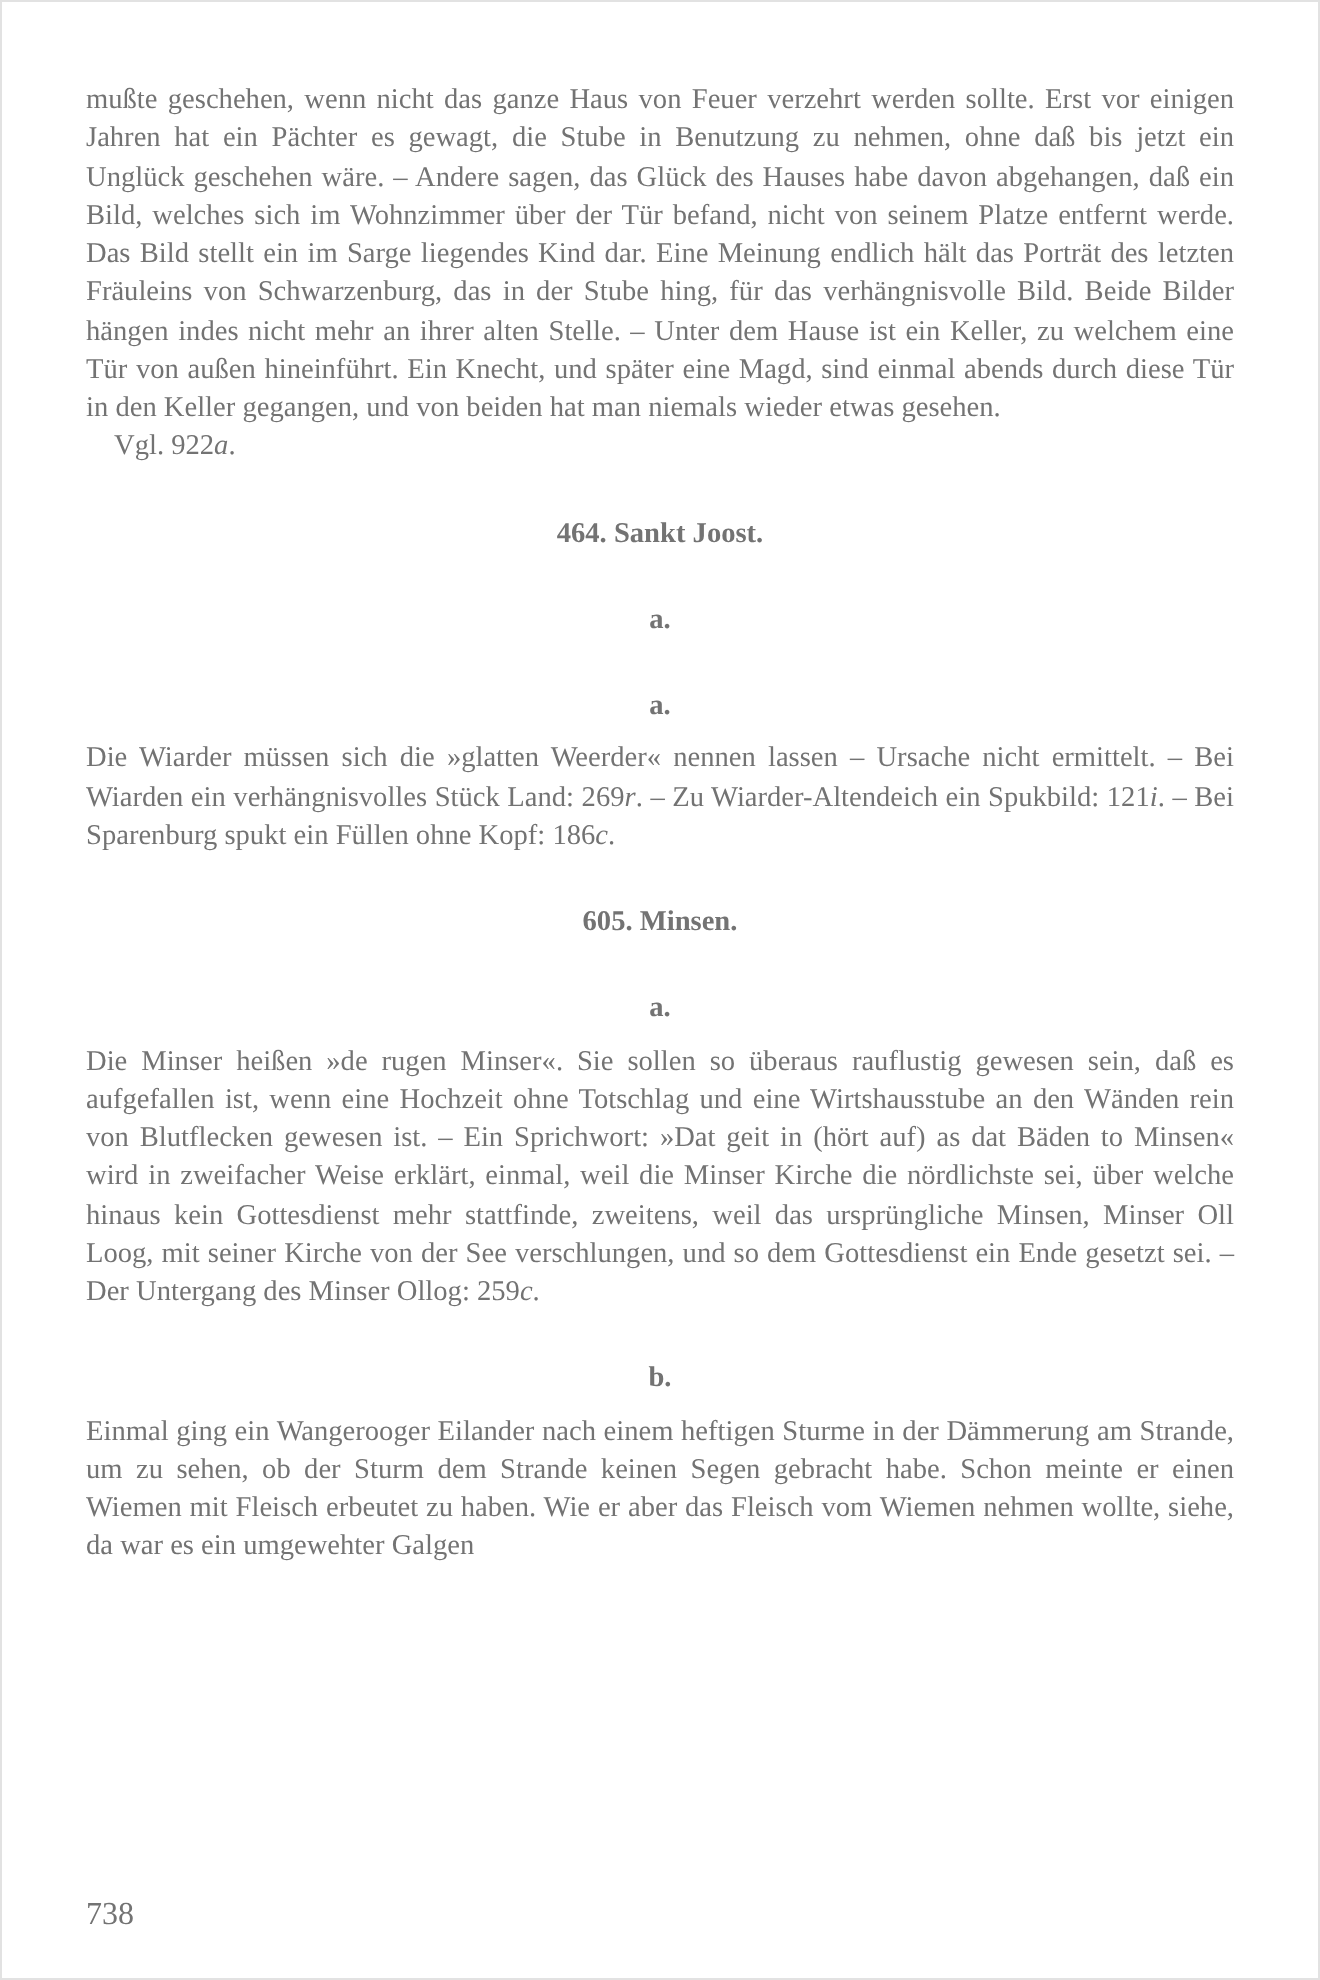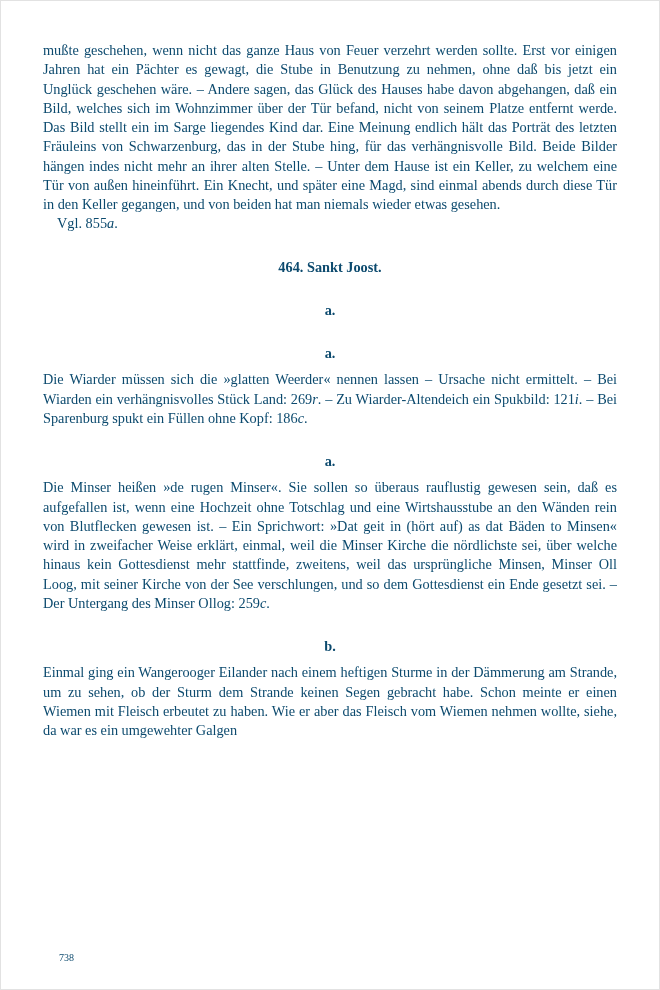--- a/index.html
+++ b/index.html
@@ -11,21 +11,21 @@
     position: relative;
     width: 660px;
     height: 990px;
     box-sizing: border-box;
     background: #ffffff;
     border: 1px solid #e2e2e2;
     padding: 40px 42px 24px 42px;
     font-family: "Liberation Serif", "DejaVu Serif", serif;
     font-size: 14.3px;
     line-height: 19.25px;
-    color: #0c4a6e;
+    color: #737373;
     overflow: hidden;
   }
   .para {
     margin: 0;
     text-align: justify;
     text-justify: inter-word;
   }
   .vgl {
     margin: 0;
     text-indent: 14px;
@@ -38,41 +38,42 @@
     line-height: 19.25px;
   }
   .sub-label {
     margin: 24px 0 7px 0;
     text-align: center;
     font-weight: bold;
     line-height: 19.25px;
   }
   .page-number {
     position: absolute;
-    left: 58px;
+    left: 42px;
     bottom: 22px;
-    font-size: 10px;
+    font-size: 16px;
   }
   i { font-style: italic; }
 </style>
 </head>
 <body>
 
 <div class="page">
 
   <p class="para"><span>mußte geschehen, wenn nicht das ganze Haus von Feuer verzehrt werden sollte. Erst vor einigen Jahren hat ein Pächter es gewagt, die Stube in Benutzung zu nehmen, ohne daß bis jetzt ein Unglück geschehen wäre. – Andere sagen, das Glück des Hauses habe davon abgehangen, daß ein Bild, welches sich im Wohnzimmer über der Tür befand, nicht von seinem Platze entfernt werde. Das Bild stellt ein im Sarge liegendes Kind dar. Eine Meinung endlich hält das Porträt des letzten Fräuleins von Schwarzenburg, das in der Stube hing, für das verhängnisvolle Bild. Beide Bilder hängen indes nicht mehr an ihrer alten Stelle. – Unter dem Hause ist ein Keller, zu welchem eine Tür von außen hineinführt. Ein Knecht, und später eine Magd, sind einmal abends durch diese Tür in den Keller gegangen, und von beiden hat man niemals wieder etwas gesehen.</span></p>
 
-  <p class="vgl"><span>Vgl. 855</span><i>a</i><span>.</span></p>
+  <p class="vgl"><span>Vgl. 922</span><i>a</i><span>.</span></p>
 
   <h2 class="section-title">464. Sankt Joost.</h2>
   <div class="sub-label">a.</div>
 
   <div class="sub-label">a.</div>
   <p class="para"><span>Die Wiarder müssen sich die »glatten Weerder« nennen lassen – Ursache nicht ermittelt. – Bei Wiarden ein verhängnisvolles Stück Land: 269</span><i>r</i><span>. – Zu Wiarder-Altendeich ein Spukbild: 121</span><i>i</i><span>. – Bei Sparenburg spukt ein Füllen ohne Kopf: 186</span><i>c</i><span>.</span></p>
 
+  <h2 class="section-title">605. Minsen.</h2>
   <div class="sub-label">a.</div>
   <p class="para"><span>Die Minser heißen »de rugen Minser«. Sie sollen so überaus rauflustig gewesen sein, daß es aufgefallen ist, wenn eine Hochzeit ohne Totschlag und eine Wirtshausstube an den Wänden rein von Blutflecken gewesen ist. – Ein Sprichwort: »Dat geit in (hört auf) as dat Bäden to Minsen« wird in zweifacher Weise erklärt, einmal, weil die Minser Kirche die nördlichste sei, über welche hinaus kein Gottesdienst mehr stattfinde, zweitens, weil das ursprüngliche Minsen, Minser Oll Loog, mit seiner Kirche von der See verschlungen, und so dem Gottesdienst ein Ende gesetzt sei. – Der Untergang des Minser Ollog: 259</span><i>c</i><span>.</span></p>
 
   <div class="sub-label">b.</div>
   <p class="para"><span>Einmal ging ein Wangerooger Eilander nach einem heftigen Sturme in der Dämmerung am Strande, um zu sehen, ob der Sturm dem Strande keinen Segen gebracht habe. Schon meinte er einen Wiemen mit Fleisch erbeutet zu haben. Wie er aber das Fleisch vom Wiemen nehmen wollte, siehe, da war es ein umgewehter Galgen</span></p>
 
   <div class="page-number">738</div>
 
 </div>
 

